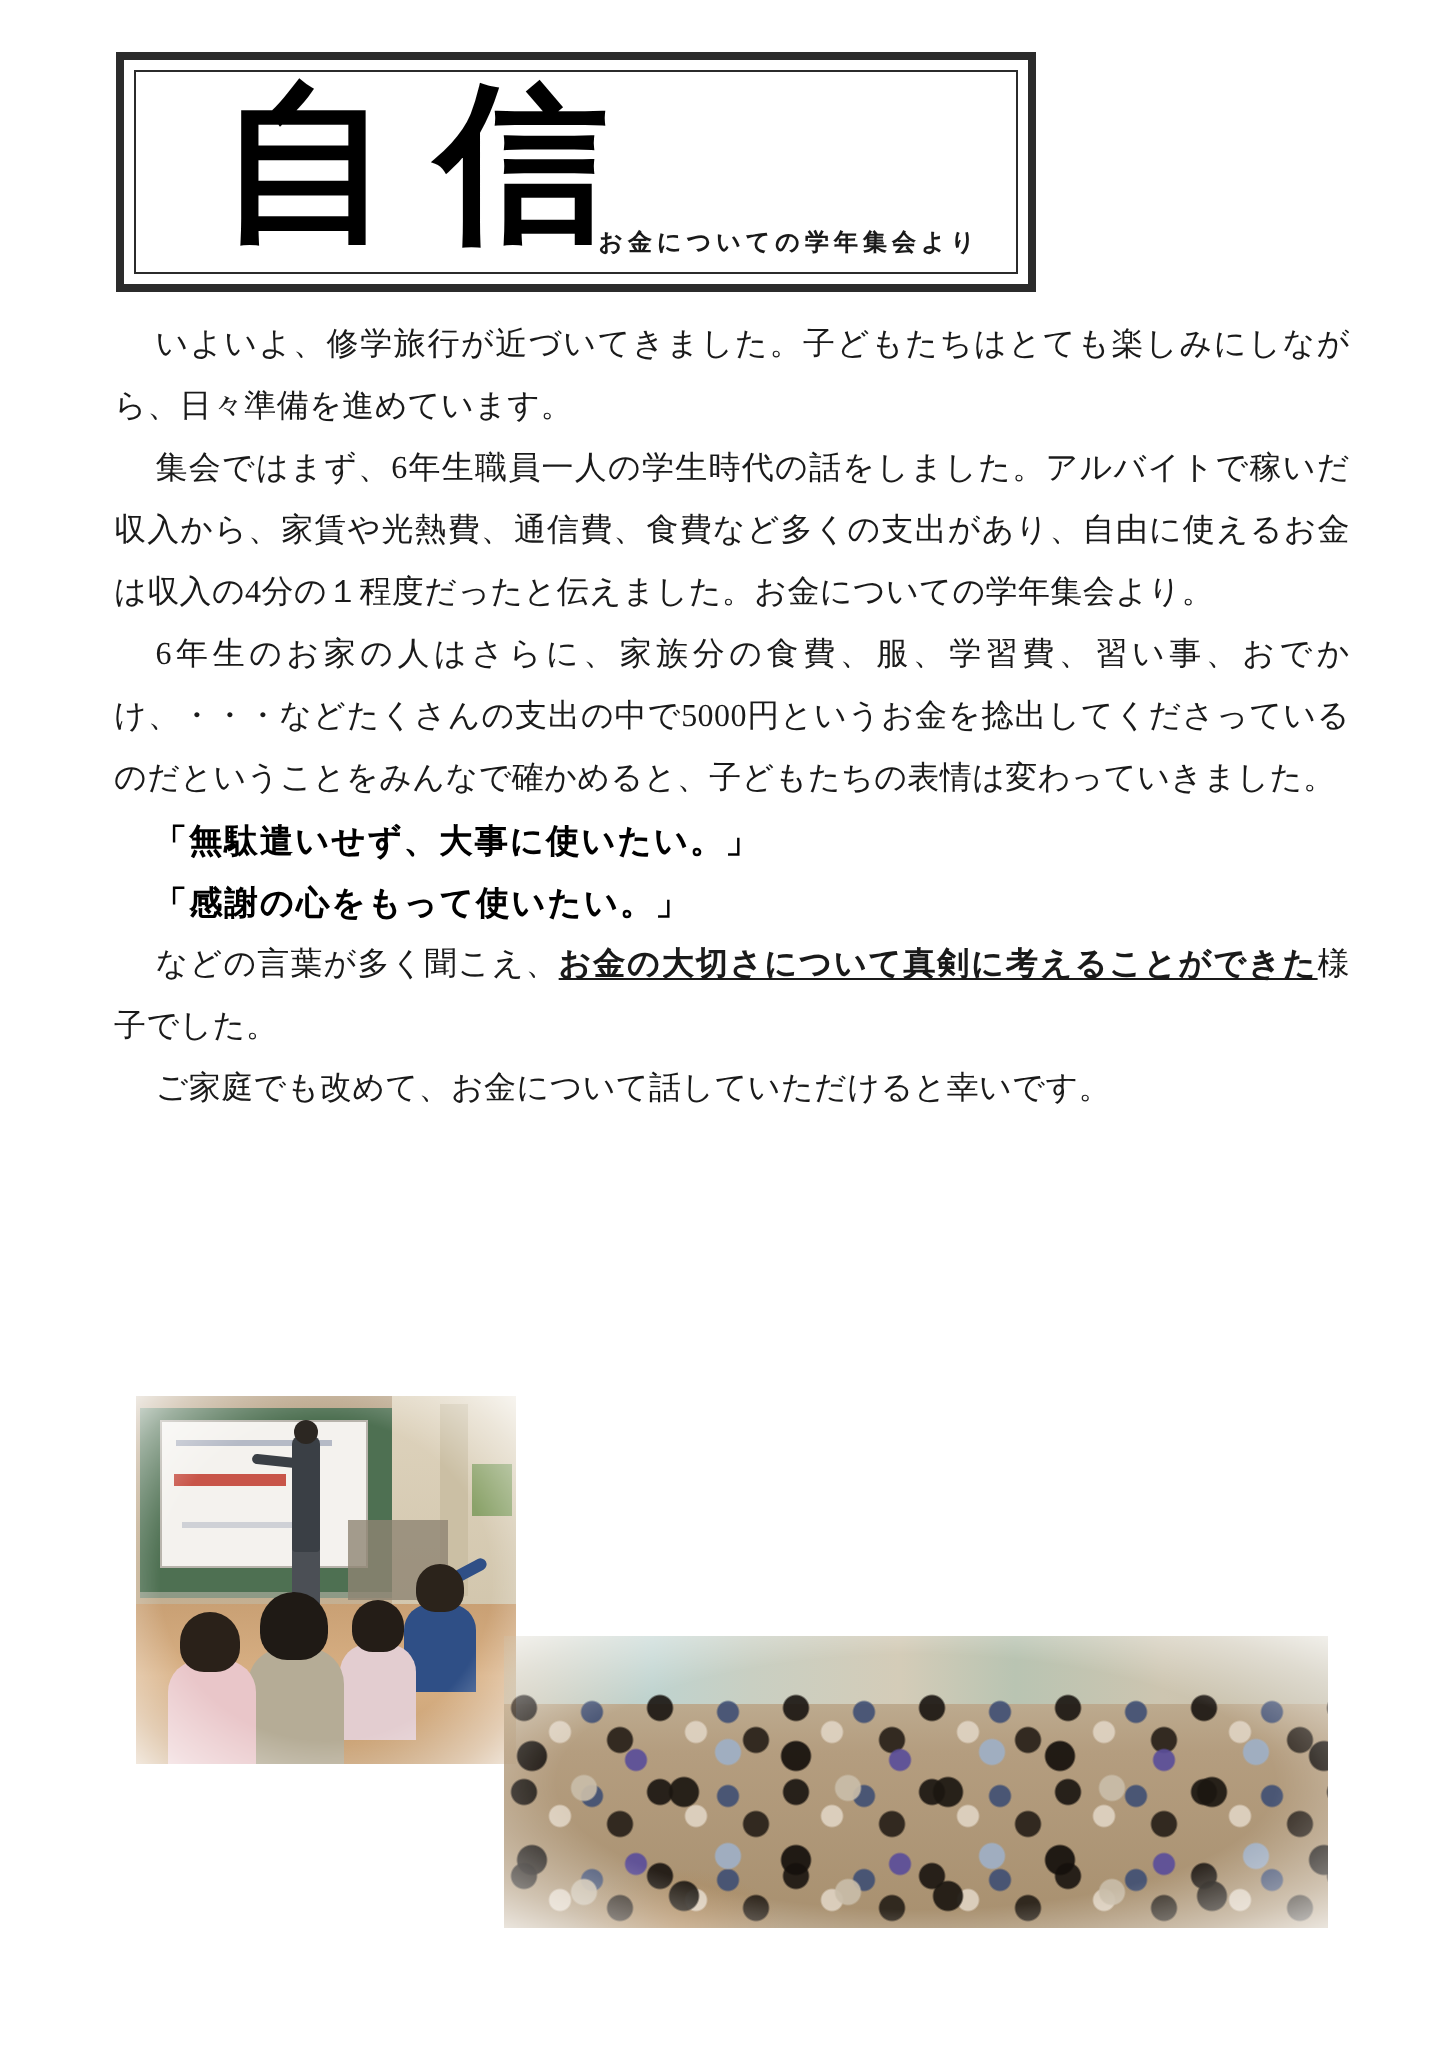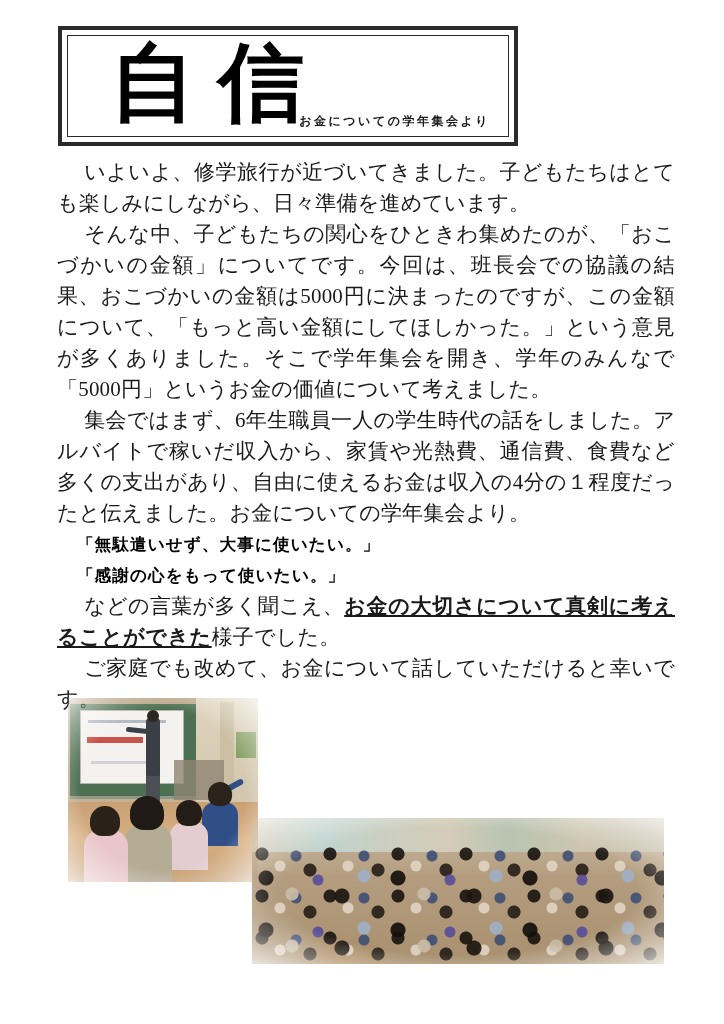--- a/index.html
+++ b/index.html
@@ -63,21 +63,21 @@
 
   
   .article {
     position: absolute;
     left: 57px;
     top: 157px;
     width: 618px;
   }
   .para {
     margin: 0;
-    font-size: 21px;
+    font-size: 16px;
     line-height: 31px;
     letter-spacing: 0.2px;
     text-align: justify;
     text-justify: inter-character;
     color: #1a1a1a;
   }
   .para.indent {
     text-indent: 1.3em;
   }
   .quote-line {
@@ -233,22 +233,22 @@
 <div class="title-frame">
   <div class="title-frame-inner">
     <div class="title-main">自信</div>
     <div class="title-sub">お金についての学年集会より</div>
   </div>
 </div>
 
 <div class="article">
 
   <p class="para indent">いよいよ、修学旅行が近づいてきました。子どもたちはとても楽しみにしながら、日々準備を進めています。</p>
-  <p class="para indent">そんな中、子どもたちの関心をひときわ集めたのが、「おこづかいの金額」についてです。今回は、班長会での協議の結果、おこづかいの金額は5000円に決まったのですが、この金額について、「もっと高い金額にしてほしかった。」という意見が多くありました。そこで学年集会を開き、学年のみんなで「5000円」というお金の価値について考えました。</p>
   <p class="para indent">集会ではまず、6年生職員一人の学生時代の話をしました。アルバイトで稼いだ収入から、家賃や光熱費、通信費、食費など多くの支出があり、自由に使えるお金は収入の4分の１程度だったと伝えました。お金についての学年集会より。</p>
+  <p class="para indent">6年生のお家の人はさらに、家族分の食費、服、学習費、習い事、おでかけ、・・・などたくさんの支出の中で5000円というお金を捻出してくださっているのだということをみんなで確かめると、子どもたちの表情は変わっていきました。</p>
 
   <p class="quote-line">「無駄遣いせず、大事に使いたい。」</p>
   <p class="quote-line">「感謝の心をもって使いたい。」</p>
 
   <p class="para indent"><span>などの言葉が多く聞こえ、</span><span class="em-underline">お金の大切さについて真剣に考えることができた</span><span>様子でした。</span></p>
 
   <p class="para indent">ご家庭でも改めて、お金について話していただけると幸いです。</p>
 </div>
 
 <div class="photo" id="photo-classroom">

